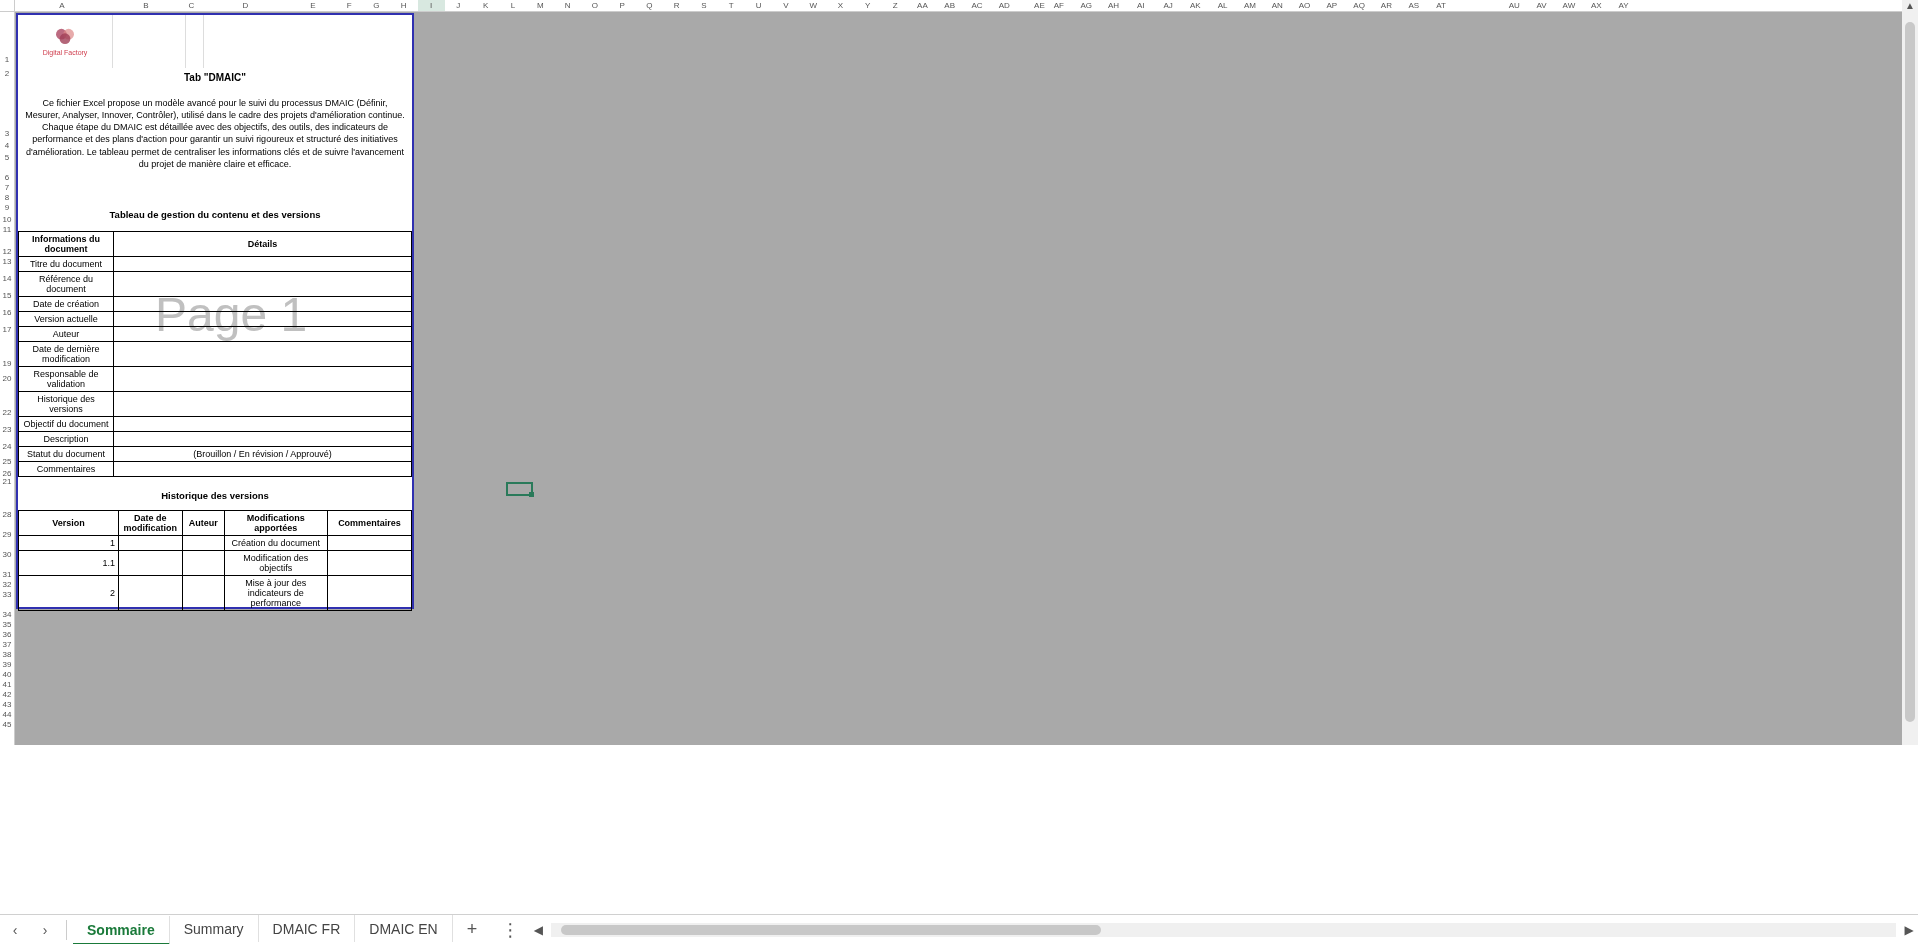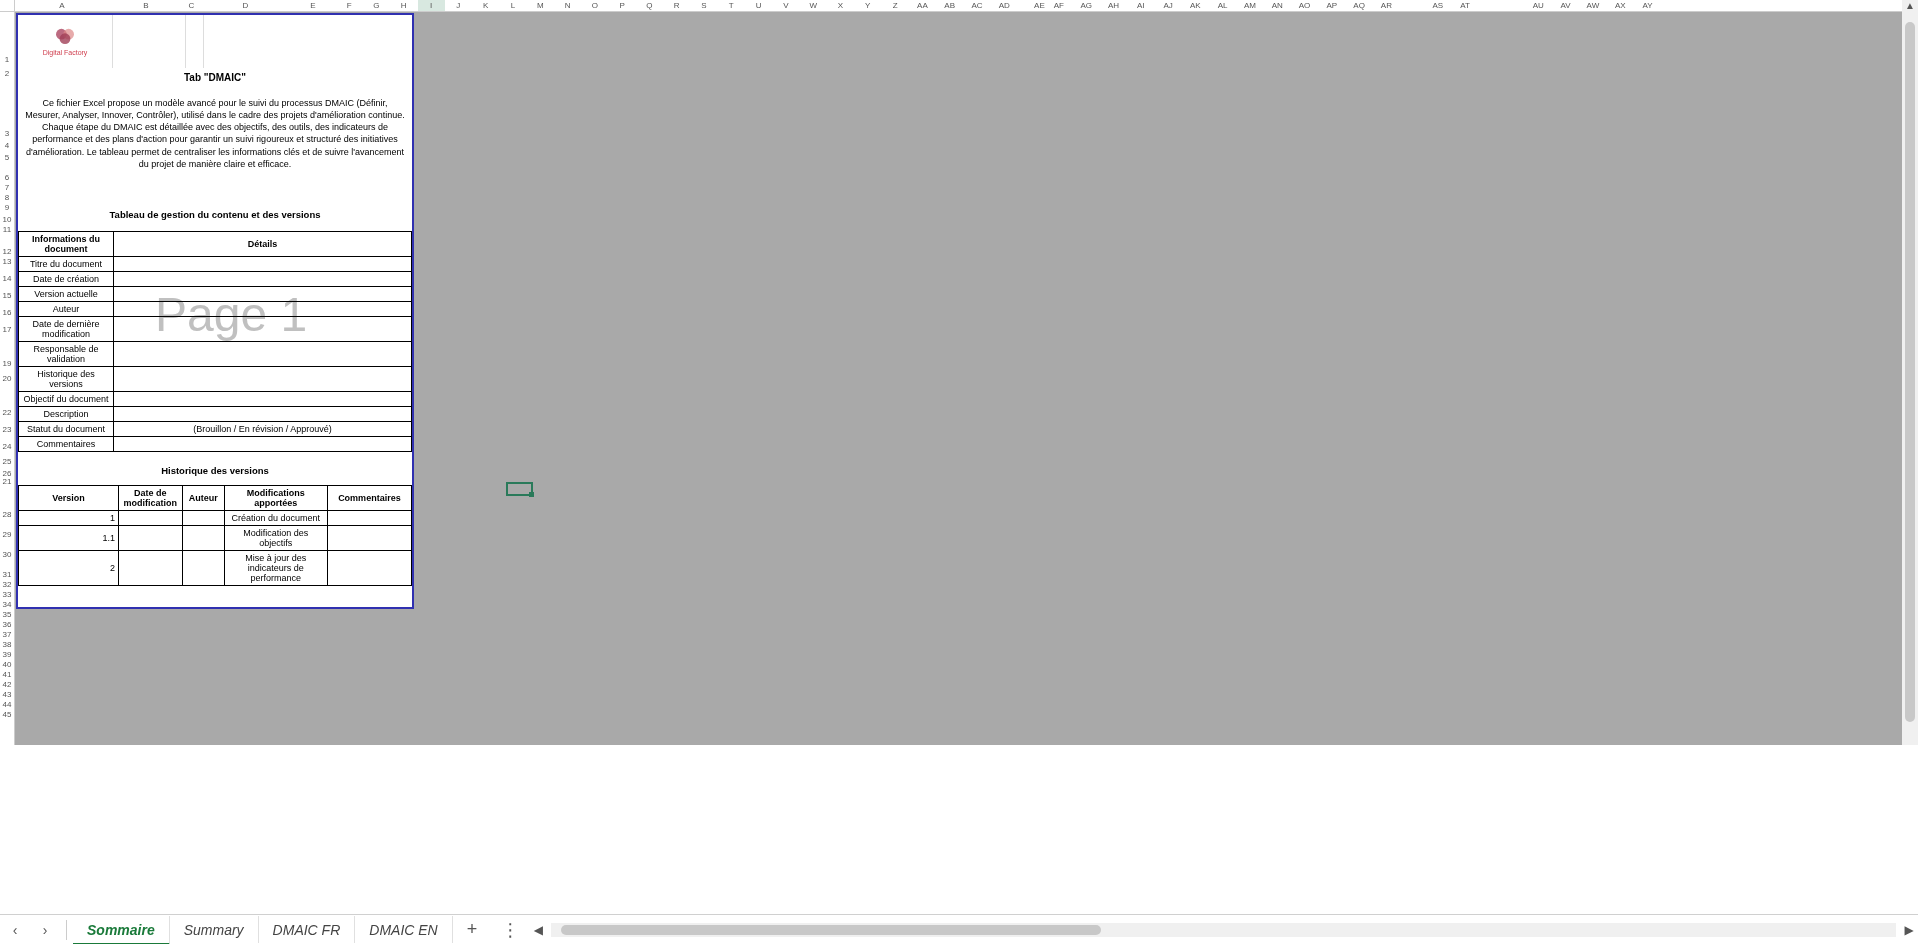--- a/index.html
+++ b/index.html
@@ -299,21 +299,21 @@
       <div class="rh" style="height: 17px;">24</div>
       <div class="rh" style="height: 15px;">25</div>
       <div class="rh" style="height: 12px;">26</div>
       <div class="rh" style="height: 8px;">21</div>
       <div class="rh" style="height: 33px;">28</div>
       <div class="rh" style="height: 20px;">29</div>
       <div class="rh" style="height: 20px;">30</div>
       <div class="rh" style="height: 20px;">31</div>
       <div class="rh" style="height: 10px;">32</div>
       <div class="rh" style="height: 10px;">33</div>
-      <div class="rh" style="height: 10px;">34</div>
+      <div class="rh" style="height: 10px; margin-top: 10px;">34</div>
       <div class="rh" style="height: 10px;">35</div>
       <div class="rh" style="height: 10px;">36</div>
       <div class="rh" style="height: 10px;">37</div>
       <div class="rh" style="height: 10px;">38</div>
       <div class="rh" style="height: 10px;">39</div>
       <div class="rh" style="height: 10px;">40</div>
       <div class="rh" style="height: 10px;">41</div>
       <div class="rh" style="height: 10px;">42</div>
       <div class="rh" style="height: 10px;">43</div>
       <div class="rh" style="height: 10px;">44</div>
@@ -359,21 +359,21 @@
         <div class="ch" style="width: 27.3px;">AI</div>
         <div class="ch" style="width: 27.3px;">AJ</div>
         <div class="ch" style="width: 27.3px;">AK</div>
         <div class="ch" style="width: 27.3px;">AL</div>
         <div class="ch" style="width: 27.3px;">AM</div>
         <div class="ch" style="width: 27.3px;">AN</div>
         <div class="ch" style="width: 27.3px;">AO</div>
         <div class="ch" style="width: 27.3px;">AP</div>
         <div class="ch" style="width: 27.3px;">AQ</div>
         <div class="ch" style="width: 27.3px;">AR</div>
-        <div class="ch" style="width: 27.3px; margin-left: 24px;">AS</div>
+        <div class="ch" style="width: 27.3px;">AS</div>
         <div class="ch" style="width: 27.3px;">AT</div>
         <div class="ch" style="width: 27.3px; margin-left: 46px;">AU</div>
         <div class="ch" style="width: 27.3px;">AV</div>
         <div class="ch" style="width: 27.3px;">AW</div>
         <div class="ch" style="width: 27.3px;">AX</div>
         <div class="ch" style="width: 27.3px;">AY</div>
       </div>
     <div class="grid">
       <div class="page-outline"></div>
       <div class="watermark">Page 1</div>
@@ -407,20 +407,24 @@
             <th class="info-col">Informations du document</th>
             <th class="det-col">Détails</th>
           </tr>
           </tbody>
             <tbody id="info-rows">
               <tr>
                 <td class="left">Titre du document</td>
                 <td class="center"></td>
               </tr>
               <tr>
+                <td class="left">Référence du document</td>
+                <td class="center"></td>
+              </tr>
+              <tr>
                 <td class="left">Date de création</td>
                 <td class="center"></td>
               </tr>
               <tr>
                 <td class="left">Version actuelle</td>
                 <td class="center"></td>
               </tr>
               <tr>
                 <td class="left">Auteur</td>
                 <td class="center"></td>
@@ -502,21 +506,21 @@
       <div class="up">▲</div>
       <div class="thumb"></div>
     </div>
   </div>
 </div>
 
 <div class="tabs-bar">
   <div class="nav-btn">‹</div>
   <div class="nav-btn">›</div>
   <div class="sep"></div>
-  <div id="tabs-holder" style="display:flex;align-items:center;font-style:italic;">
+  <div id="tabs-holder" style="display:flex;align-items:flex-start;">
       <div class="tab active">Sommaire</div>
       <div class="tab">Summary</div>
       <div class="tab">DMAIC FR</div>
       <div class="tab">DMAIC EN</div>
     </div>
   <div class="add-tab">+</div>
   <div class="hsb-area">
     <div class="dots">⋮</div>
     <div class="hbtn">◀</div>
     <div class="hscroll">

